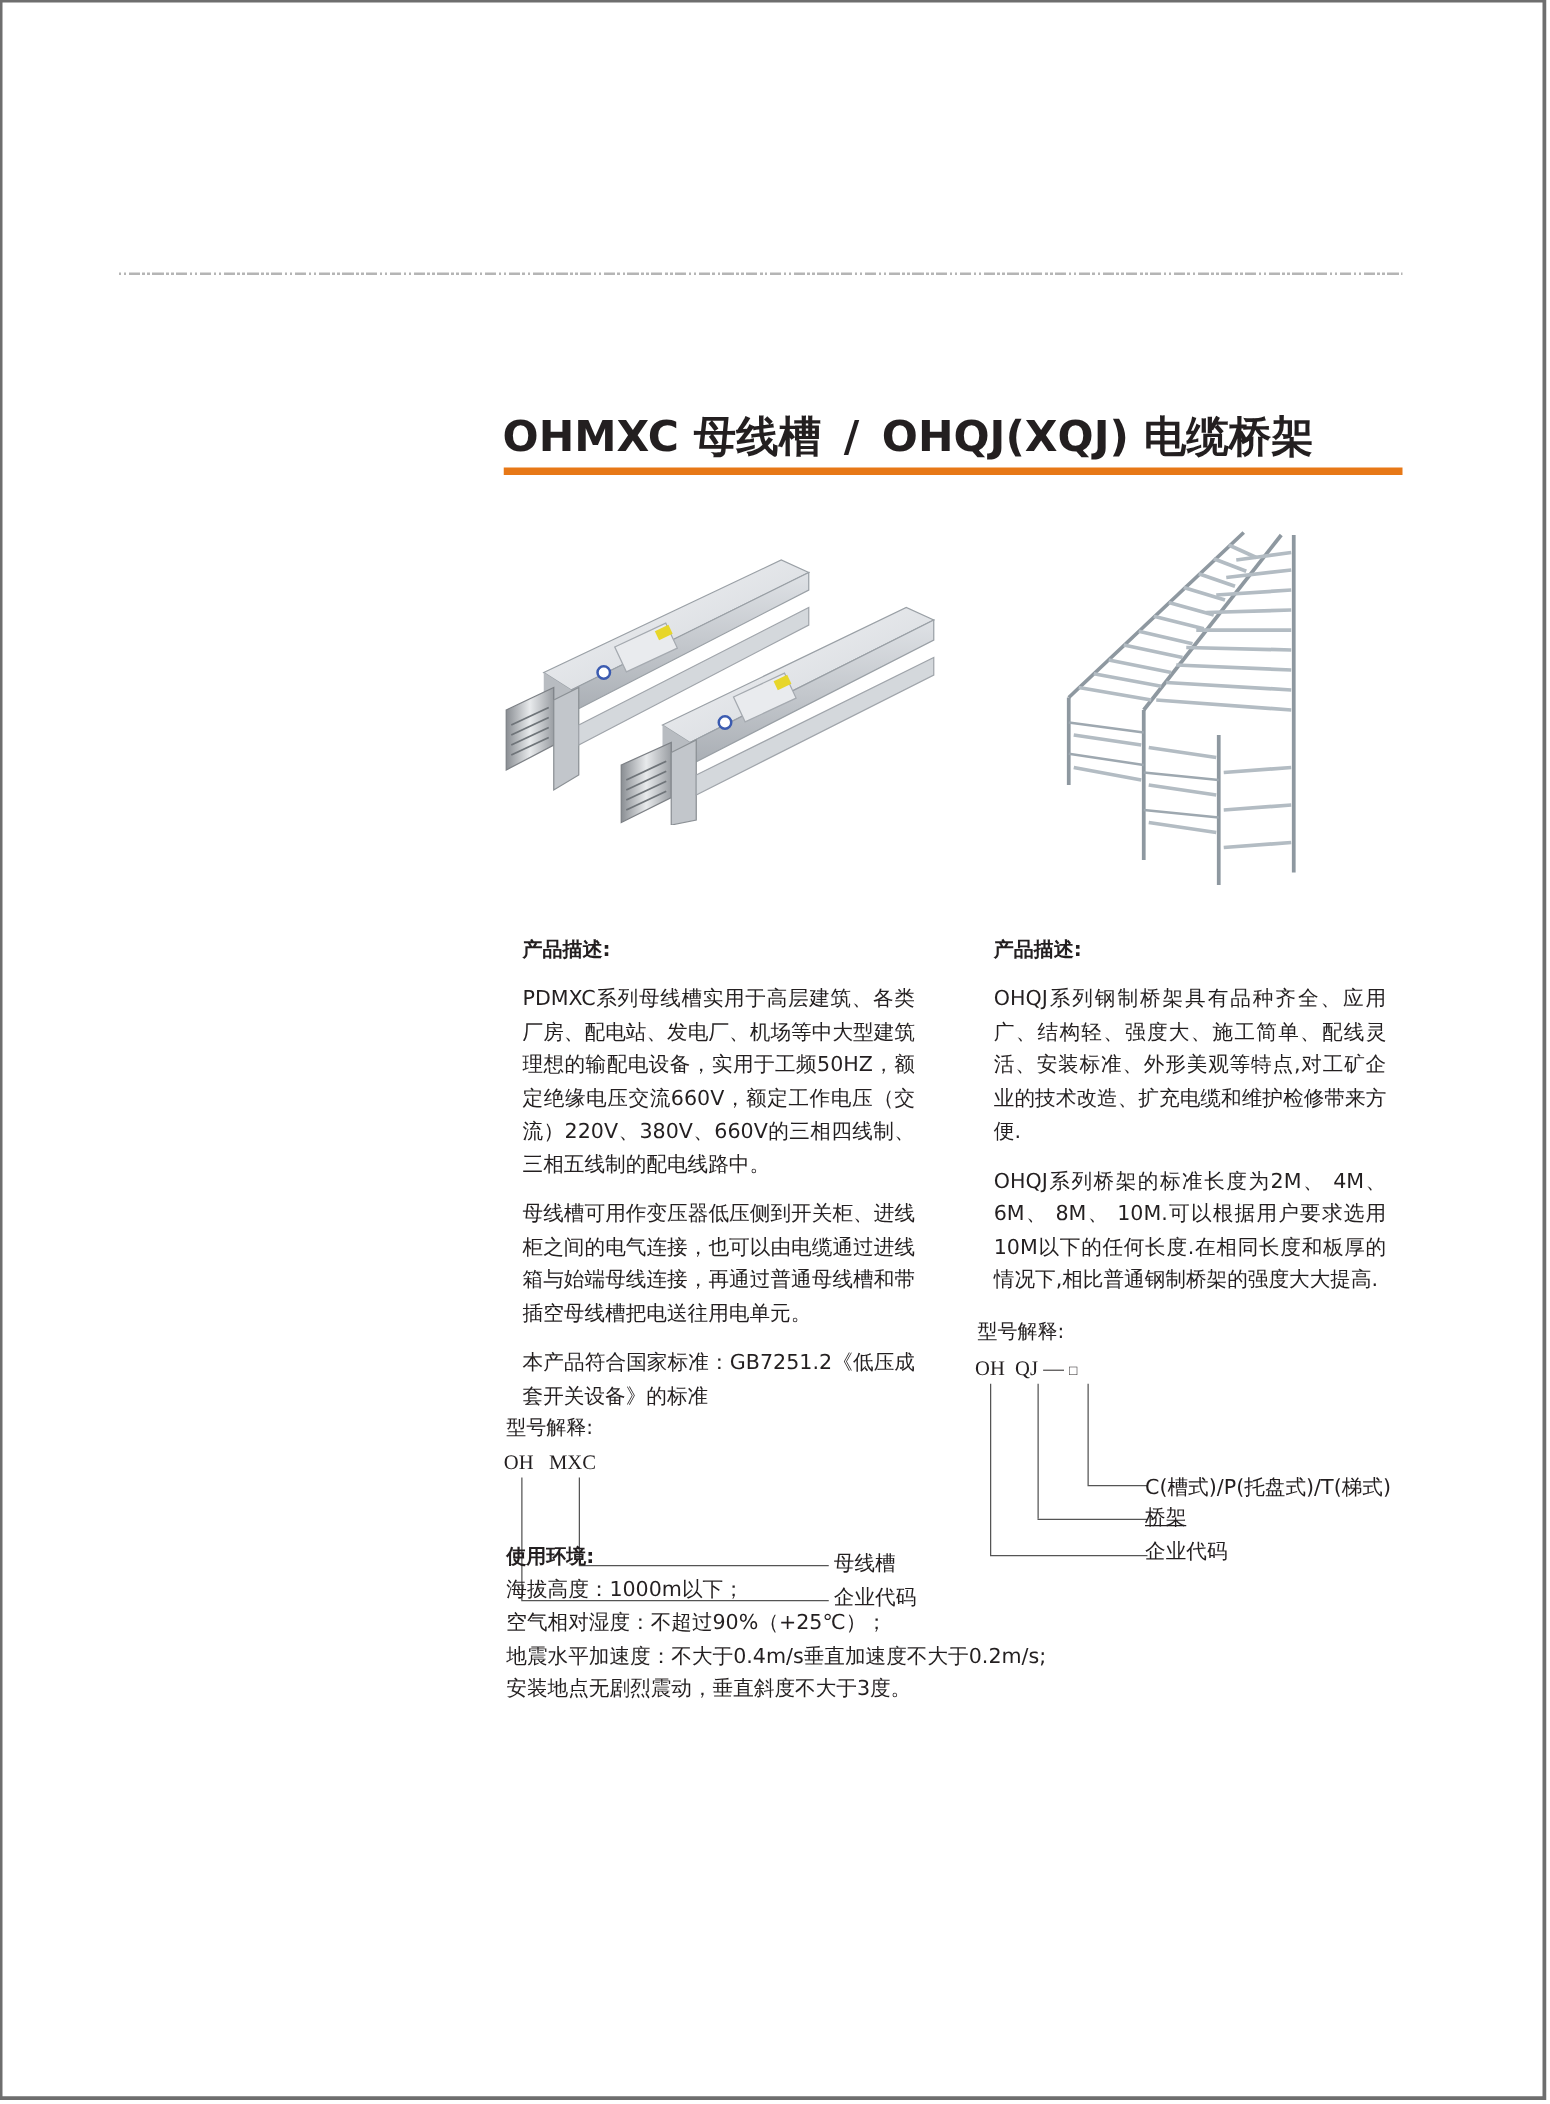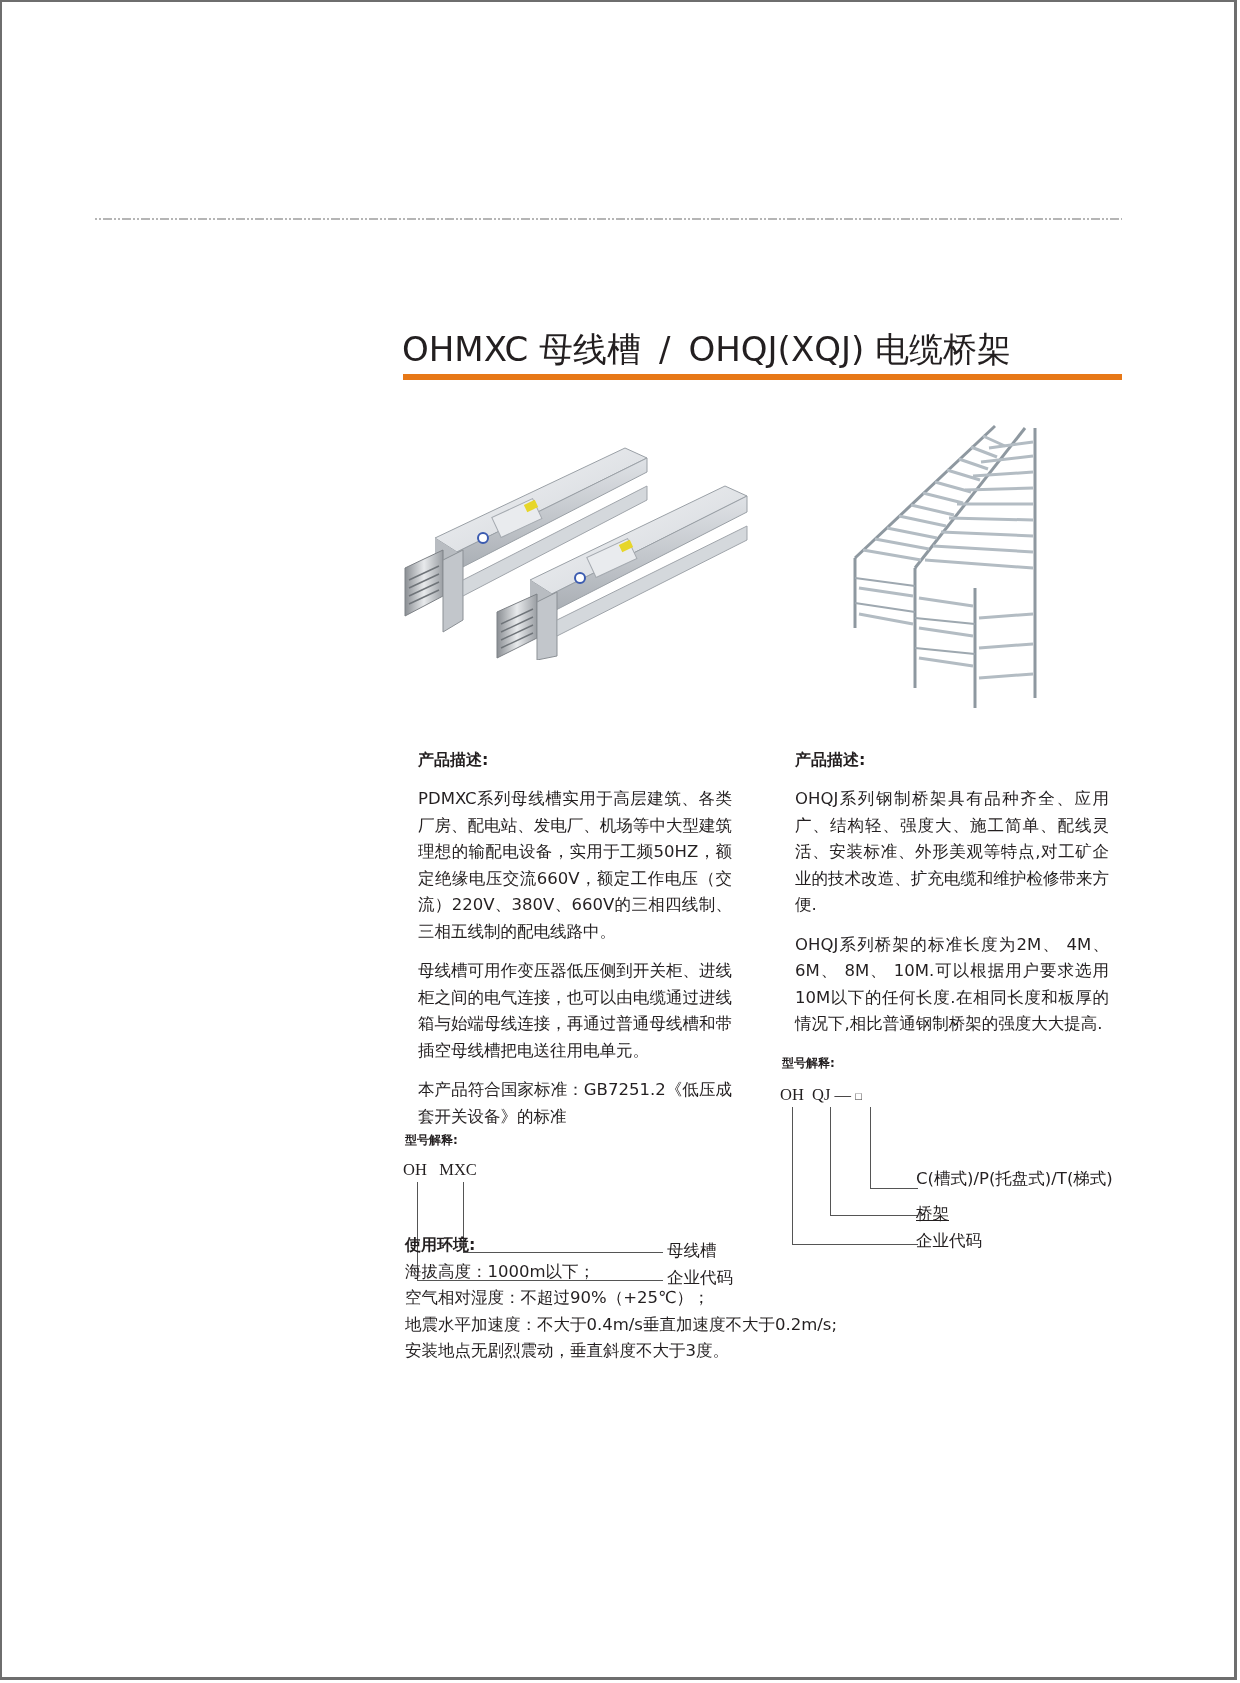--- a/index.html
+++ b/index.html
@@ -3,37 +3,37 @@
 <meta charset="utf-8">
 <style>
   html, body { margin: 0; padding: 0; background: #ffffff; }
   body { width: 1240px; height: 1683px; position: relative; overflow: hidden;
          font-family: "DejaVu Sans", "Liberation Sans", sans-serif; color: #231f20; }
   .page-frame { position: absolute; left: 0; top: 0; width: 1237px; height: 1680px;
                 border-top: 2px solid #6e6e6e; border-left: 2px solid #6e6e6e;
                 border-right: 3px solid #6e6e6e; border-bottom: 3px solid #6e6e6e; box-sizing: border-box; }
   .dash-rule { position: absolute; left: 95px; top: 218px; width: 1027px; height: 2px;
                background-image: repeating-linear-gradient(90deg, #b5b5b5 0 2px, transparent 2px 4px, #b5b5b5 4px 6px, transparent 6px 8px, #b5b5b5 8px 17px, transparent 17px 19px); }
-  .title { position: absolute; left: 402px; top: 327px; font-size: 34px; font-weight: normal;
+  .title { position: absolute; left: 402px; top: 327px; font-size: 34px; font-weight: bold;
            letter-spacing: 0px; white-space: nowrap; color: #231f20; }
   .title .sep { margin: 0 18px; }
   .orange-bar { position: absolute; left: 403px; top: 374px; width: 719px; height: 6px; background: #e77817; }
 
   .img-box { position: absolute; }
   .busway { left: 395px; top: 420px; width: 375px; height: 240px; }
   .tray { left: 845px; top: 418px; width: 210px; height: 292px; }
 
   .col { position: absolute; font-size: 16.5px; line-height: 26.5px; color: #231f20; }
   .col p { margin: 13px; text-align: justify; text-align-last: left; }
   .col .heading { font-weight: bold; font-size: 16px; line-height: 26px; }
   .col-left { left: 405px; top: 734px; width: 340px; }
   .col-right { left: 782px; top: 734px; width: 340px; }
 
   .model { position: absolute; font-size: 16.5px; color: #231f20; }
-  .model .heading { font-weight: bold; font-size: 12px; }
+  .model .heading { font-weight: normal; font-size: 16px; }
   .model .code { position: absolute; white-space: pre; font-family: Liberation Serif, serif; }
   .model .lbl { position: absolute; white-space: nowrap; }
   .model .ln { position: absolute; background: #555; }
 
   .env { position: absolute; left: 405px; top: 1232px; width: 720px; font-size: 16.5px; line-height: 26.5px; }
   .env .heading { font-weight: bold; font-size: 16px; }
   .env p { margin: 0; white-space: nowrap; }
 </style>
 </head>
 <body>
@@ -163,21 +163,21 @@
 <div class="model" style="left:782px; top:1055px; width:350px; height:150px;">
   <div class="heading" style="position:absolute; left:0; top:0;">型号解释:</div>
   <div class="code" style="left:-2px; top:30px;"><span>OH</span>  <span>QJ</span> <span>—</span> <span style="font-size:11px;">□</span></div>
 
   <div class="ln" style="left:88px; top:52px; width:1px; height:81px;"></div>
   <div class="ln" style="left:88px; top:133px; width:48px; height:1px;"></div>
   <div class="ln" style="left:48px; top:52px; width:1px; height:108px;"></div>
   <div class="ln" style="left:48px; top:160px; width:88px; height:1px;"></div>
   <div class="ln" style="left:10px; top:52px; width:1px; height:137px;"></div>
   <div class="ln" style="left:10px; top:189px; width:126px; height:1px;"></div>
-  <div class="lbl" style="left:134px; top:113px;">C(槽式)/P(托盘式)/T(梯式)</div>
+  <div class="lbl" style="left:134px; top:124px;">C(槽式)/P(托盘式)/T(梯式)</div>
   <div class="lbl" style="left:134px; top:148px;text-decoration:underline;">桥架</div>
   <div class="lbl" style="left:134px; top:175px;">企业代码</div>
 </div>
 
 <div class="model" style="left:405px; top:1132px; width:350px; height:140px;">
   <div class="heading" style="position:absolute; left:0; top:0;">型号解释:</div>
   <div class="code" style="left:-2px; top:28px;"><span>OH</span>   <span>MXC</span></div>
   <div class="ln" style="left:58px; top:50px; width:1px; height:70px;"></div>
   <div class="ln" style="left:58px; top:120px; width:200px; height:1px;"></div>
   <div class="ln" style="left:12px; top:50px; width:1px; height:98px;"></div>

